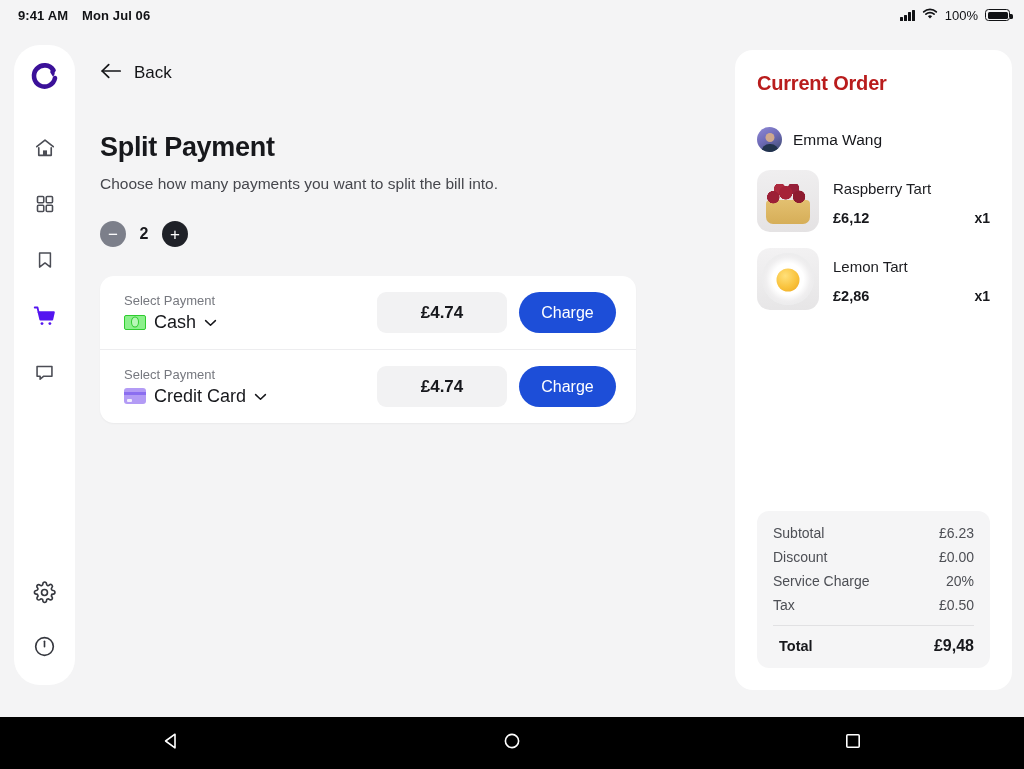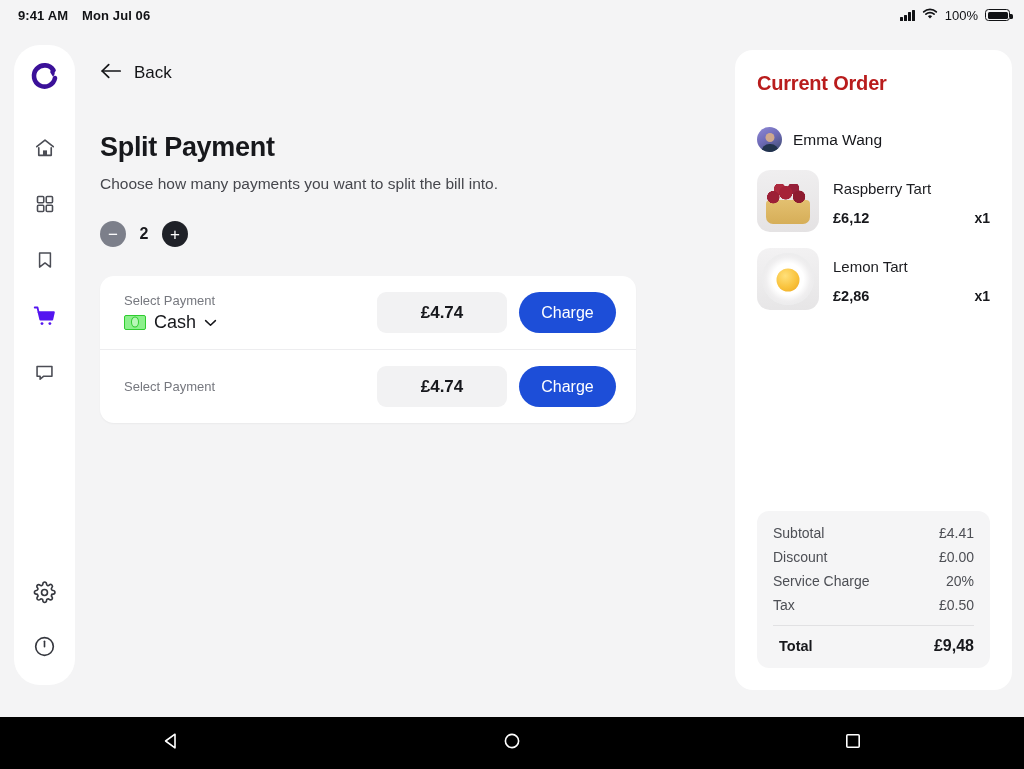--- a/index.html
+++ b/index.html
@@ -323,20 +323,29 @@
             </span>
           </div>
         </div>
         <div class="amount">£4.74</div>
         <button class="charge">Charge</button>
       </div>
 
       <div class="payrow">
         <div class="pay-left">
           <div class="pay-caption">Select Payment</div>
+          <div class="pay-sel">
+            <span class="pay-ico ico-card"></span>
+            <span class="pay-name">Credit Card</span>
+            <span>
+              <svg width="13" height="8" viewBox="0 0 14 9" fill="none" stroke="#17181c" stroke-width="1.7" stroke-linecap="round" stroke-linejoin="round">
+                  <path d="M1.5 1.8 7 7l5.5-5.2"></path>
+                </svg>
+            </span>
+          </div>
         </div>
         <div class="amount">£4.74</div>
         <button class="charge">Charge</button>
       </div>
 
     </div>
   </div>
 
   <div class="order">
     <div class="order-title">Current Order</div>
@@ -372,21 +381,21 @@
             <span class="item-price">£2,86</span>
             <span class="item-qty">x1</span>
           </div>
         </div>
       </div>
     </div>
 
     <div class="totals">
       <div class="trow">
         <span class="tlabel">Subtotal</span>
-        <span class="tval">£4.41</span>
+        <span class="tval">£6.23</span>
       </div>
       <div class="trow">
         <span class="tlabel">Discount</span>
         <span class="tval">£0.00</span>
       </div>
       <div class="trow">
         <span class="tlabel">Service Charge</span>
         <span class="tval">20%</span>
       </div>
       <div class="trow">

